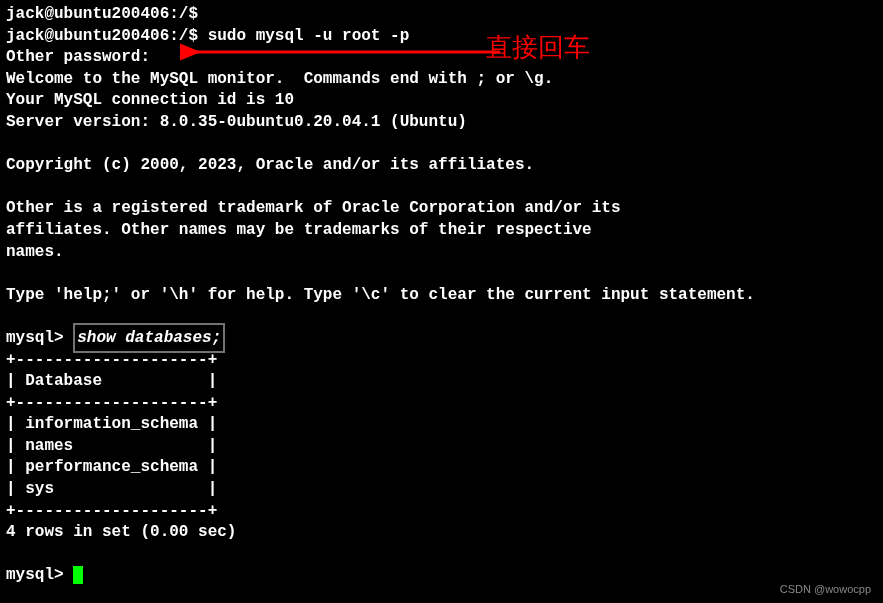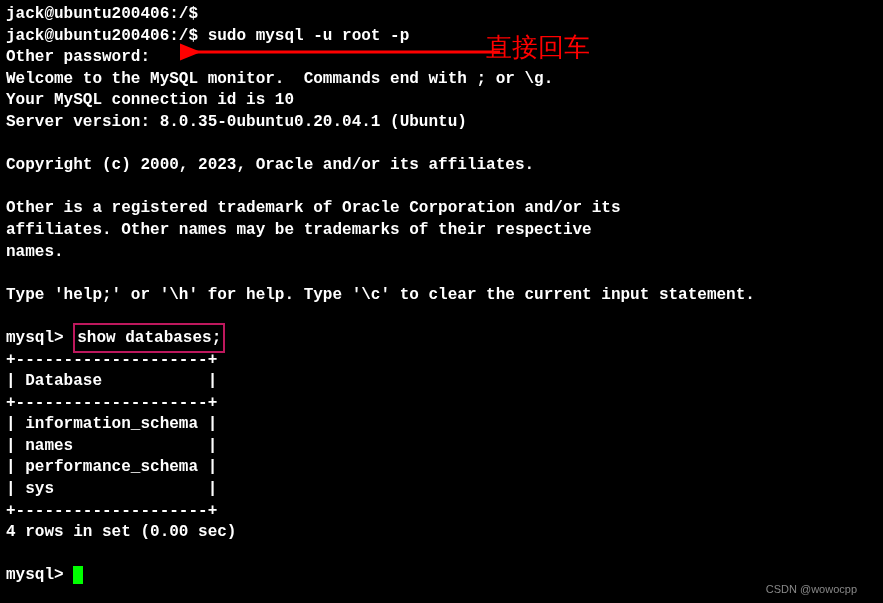--- a/index.html
+++ b/index.html
@@ -28,35 +28,36 @@
       color: #ff0000;
       font-family: 'SimSun', 'Microsoft YaHei', sans-serif;
       font-size: 26px;
       font-weight: normal;
     }
     .arrow {
       position: absolute;
       pointer-events: none;
     }
     .red-box {
-      border: 2px solid #be185d;
+      border: 2px solid #737373;
       display: inline;
       padding: 4px 2px;
+      font-style: italic;
     }
     .cursor {
       background: #00ff00;
       display: inline-block;
       width: 10px;
       height: 18px;
       vertical-align: text-bottom;
     }
     .watermark {
       position: absolute;
       bottom: 6px;
-      right: 26px;
+      right: 12px;
       color: #888;
       font-size: 11px;
       font-family: Arial, sans-serif;
       font-weight: normal;
     }
   </style>
 </head>
 <body>
 
 <div class="line">jack@ubuntu200406:/$</div>

